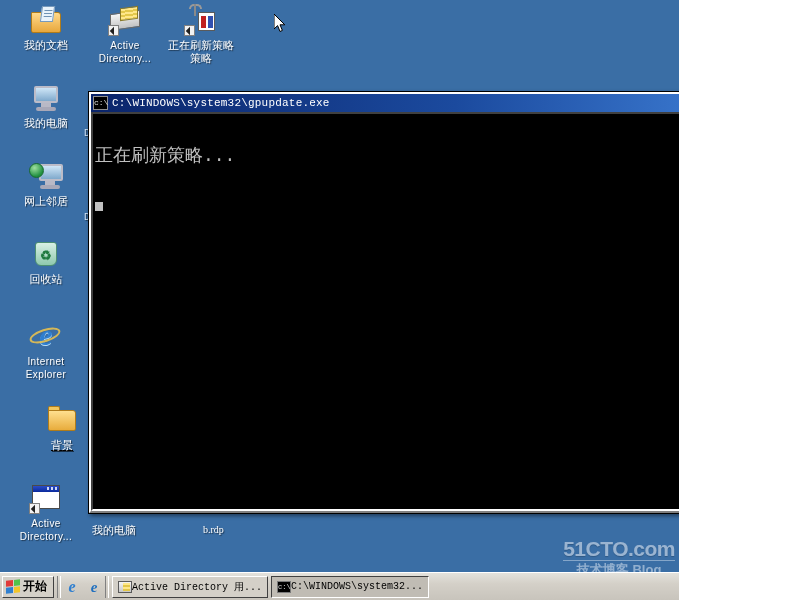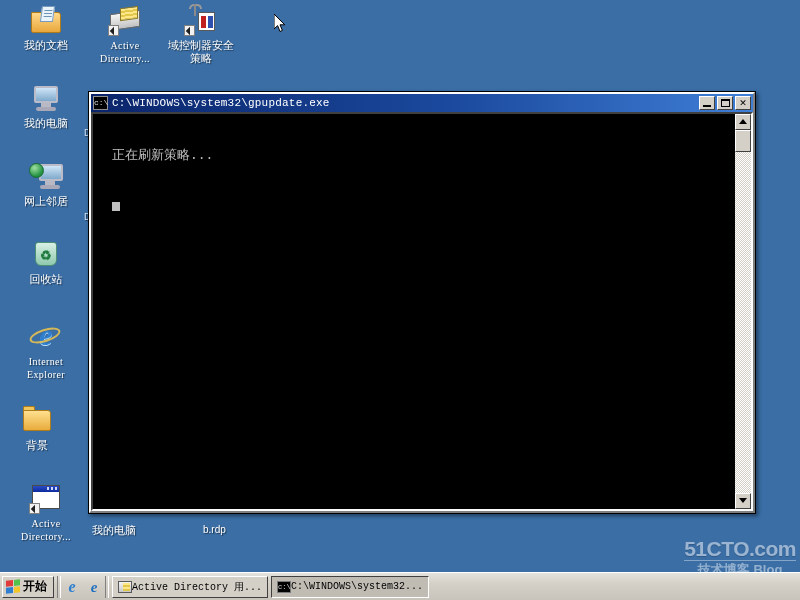--- a/index.html
+++ b/index.html
@@ -7,21 +7,21 @@
   html, body {
     width: 800px;
     height: 600px;
     overflow: hidden;
     font-family: "Liberation Sans", sans-serif;
   }
 
   
   #desktop {
     position: relative;
-    width: 800px;
+    width: 679px;
     height: 600px;
     background: #3a6ea5;
     overflow: hidden;
   }
 
   
   .desk-icon {
     position: absolute;
     width: 74px;
     text-align: center;
@@ -35,21 +35,21 @@
   }
   .desk-icon .label {
     color: #ffffff;
     font-family: "Liberation Sans", sans-serif;
     font-size: 11px;
     line-height: 13px;
     text-shadow: 1px 1px 1px rgba(0,0,0,.55);
     white-space: pre-line;
   }
   .desk-icon .label.mono {
-    font-family: Liberation Serif, serif;
+    font-family: Liberation Sans, sans-serif;
     font-size: 10px;
     letter-spacing: .4px;
   }
 
   
   .shortcut-arrow {
     position: absolute;
     left: 0; bottom: 0;
     width: 11px; height: 11px;
     background: #f2f2f2;
@@ -230,21 +230,21 @@
 
   
   .below-label {
     position: absolute;
     color: #ffffff;
     font-size: 11px;
     text-shadow: 1px 1px 1px rgba(0,0,0,.55);
     white-space: nowrap;
   }
   .below-label.mono {
-    font-family: Liberation Sans, sans-serif;
+    font-family: Liberation Serif, serif;
     font-size: 10px;
     padding-left: 20px;
   }
 
   
   #cursor {
     position: absolute;
     left: 274px; top: 14px;
     width: 12px; height: 19px;
     pointer-events: none;
@@ -336,26 +336,25 @@
     border-left-color: #404040;
     border-right-color: #ffffff;
     border-bottom-color: #ffffff;
     overflow: hidden;
   }
   #console-text {
     flex: 1 1 auto;
     background: #000000;
     color: #c0c0c0;
     font-family: "Liberation Mono", monospace;
-    font-size: 13px;
+    font-size: 18px;
     line-height: 16px;
     padding: 2px 0 0 2px;
     white-space: pre;
     overflow: hidden;
-    margin-left: 17px;
   }
   #console-cursor {
     display: inline-block;
     width: 8px; height: 9px;
     background: #c0c0c0;
     margin-top: 6px;
   }
 
   
   #vscroll {
@@ -608,21 +607,21 @@
 
   <div class="desk-icon" style="left:9px; top:320px;">
     <div class="glyph ic-ie">
       <span class="e">e</span>
         <span class="ring"></span>
     </div>
     <div class="label mono">Internet
 Explorer</div>
   </div>
 
-  <div class="desk-icon" style="left:0; top:404px;">
+  <div class="desk-icon" style="left:25px; top:404px;text-decoration:underline;">
     <div class="glyph ic-folder">
       <span class="tab"></span>
         <span class="f"></span>
     </div>
     <div class="label">背景</div>
   </div>
 
   <div class="desk-icon" style="left:9px; top:482px;">
     <div class="glyph ic-mmc">
       <span class="win">
@@ -644,21 +643,21 @@
 Directory...</div>
   </div>
 
   <div class="desk-icon" style="left:164px; top:4px;">
     <div class="glyph ic-dcpol">
       <span class="knob"></span>
         <span class="pole"></span>
         <span class="sheet"></span>
       <span class="shortcut-arrow"></span>
     </div>
-    <div class="label">域控制器安全
+    <div class="label">正在刷新策略
 策略</div>
   </div>
 
   <div class="occluded-frag" style="left:84px; top:128px;">D</div>
   <div class="occluded-frag" style="left:84px; top:212px;">D</div>
 
   <div id="console-window">
     <div class="win-outer">
 
       <div id="titlebar">

